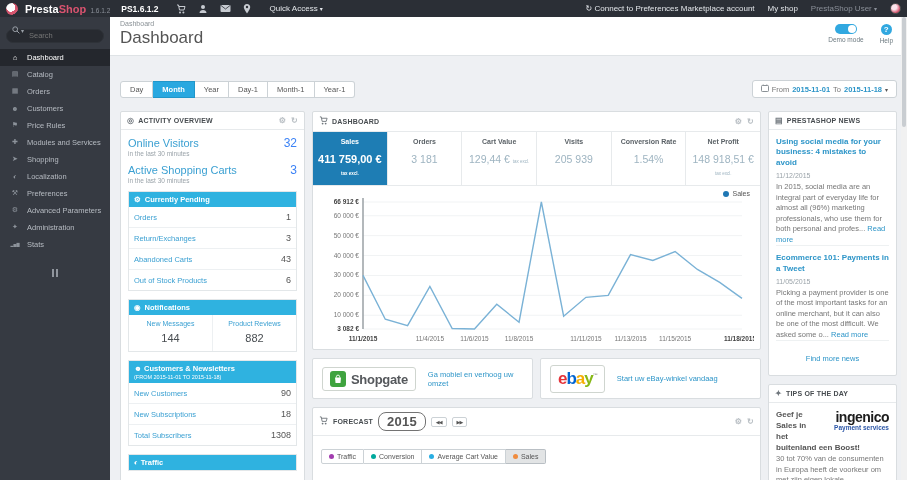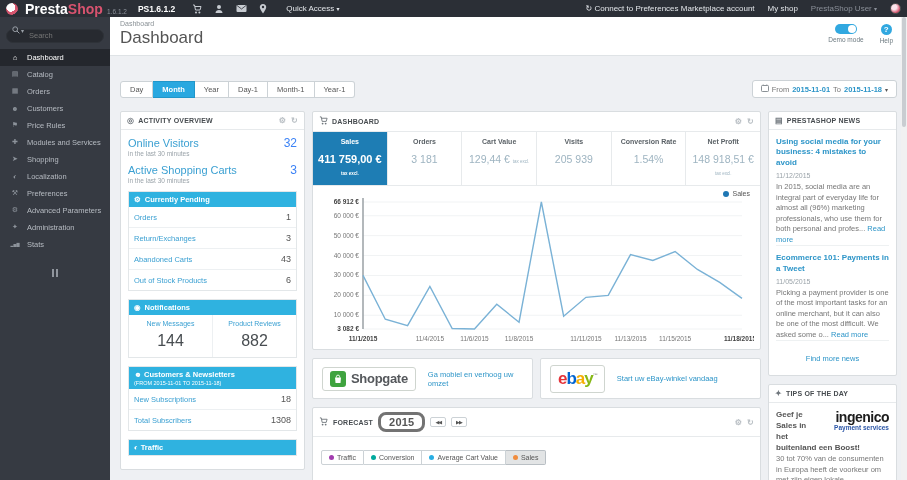--- a/index.html
+++ b/index.html
@@ -2,21 +2,21 @@
 <html><head>
 <meta charset="utf-8">
 <style>
   * { margin:0; padding:0; box-sizing:border-box; }
   html,body { width:907px; height:480px; overflow:hidden; background:#eef0f3;
     font-family:"Liberation Sans", sans-serif; }
   
   .topbar { position:absolute; top:0; left:0; right:0; height:17px; background:#2b2f36;
     display:flex; align-items:center; padding:0 6px; gap:7px; color:#cfd3d8; font-size:8px; z-index:30; }
   .logo { width:12px; height:12px; border-radius:50%; background:radial-gradient(circle at 40% 35%, #ffffff 42%, #d6556e 43% 72%, #343744 73%); flex:0 0 auto; }
-  .brand b { color:#fff; font-size:14px; }
+  .brand b { color:#fff; font-size:11px; }
   .brand .shop { color:#d9536f; }
   .brand .ver { color:#8b9099; font-size:6.5px; margin-left:2px; }
   .psver { color:#fff; font-weight:bold; font-size:8.5px; margin-left:4px; }
   .tb-icons { display:flex; gap:12px; margin-left:10px; align-items:center; }
   .tb-icons svg { display:block; }
   .qa { margin-left:12px; color:#e3e6ea; }
   .tb-right { margin-left:auto; display:flex; align-items:center; gap:13px; }
   .tb-right .mk { color:#e3e6ea; }
   .tb-right .usr { color:#8b9099; }
   .avatar { width:11px; height:11px; border-radius:50%; background:radial-gradient(circle at 35% 35%, #fce4ec 30%, #d6556e 70%); border:1px solid #555; }
@@ -77,47 +77,47 @@
   .section-bar .sub { font-weight:normal; font-size:5.5px; display:block; margin-top:1px; }
   .srow { display:flex; justify-content:space-between; align-items:center; padding:5px 5px; border-bottom:1px solid #edf0f2;
     font-size:7.5px; }
   .srow:last-child { border-bottom:none; }
   .srow .k { color:#3ba0d2; cursor:pointer; }
   .srow .v { color:#555; font-size:9px; }
   .notif-cols { display:flex; text-align:center; }
   .notif-cols .cell { flex:1; padding:5px 2px 7px; cursor:pointer; }
   .notif-cols .cell:first-child { border-right:1px solid #edf0f2; }
   .notif-cols .k { color:#3ba0d2; font-size:7px; }
-  .notif-cols .v { color:#484d51; font-size:16px; margin-top:5px; }
+  .notif-cols .v { color:#484d51; font-size:11px; margin-top:5px; }
   
   .kpi-row { display:flex; border-bottom:1px solid #e7eaec; }
   .kpi { flex:1; text-align:center; padding:6px 2px 8px; border-right:1px solid #e7eaec; cursor:pointer; }
   .kpi:last-child { border-right:none; }
   .kpi .k { font-size:7px; font-weight:bold; color:#5b6267; }
   .kpi .v { font-size:10.5px; color:#9eb4c1; margin-top:8px; }
   .kpi .v small { font-size:4.5px; }
   .kpi.active { background:#1e7db4; }
   .kpi.active .k { color:#fff; }
   .kpi.active .v { color:#fff; font-weight:bold; font-size:11px; }
   .chart-wrap { padding:4px 6px 0; position:relative; }
   .legend { position:absolute; right:10px; top:4px; font-size:7px; color:#555; display:flex; align-items:center; gap:3px; }
   .dot { width:6px; height:6px; border-radius:50%; display:inline-block; }
   
   .ads-row { display:flex; gap:7px; margin-bottom:8px; }
   .ad-panel { flex:1; background:#fff; border:1px solid #d9dde0; border-radius:2px; height:41px;
     display:flex; align-items:center; padding:0 9px; gap:12px; cursor:pointer; }
-  .logo-box { border:1px solid #cfd5cf; border-radius:3px; padding:3px 7px; display:flex; align-items:center; gap:5px; background:#fff; }
+  .logo-box { border:1px solid #cfd5cf; border-radius:3px; padding:3px 7px; display:flex; align-items:flex-end; gap:5px; background:#fff; }
   .sg-ic { width:16px; height:16px; background:#3fa33f; border-radius:3px; display:flex; align-items:center; justify-content:center; }
   .sg-name { font-size:13px; color:#55585c; font-weight:bold; letter-spacing:-.3px; }
   .ad-link { font-size:7.5px; color:#2d95c8; }
   .ebay-name { font-size:17px; font-weight:bold; letter-spacing:-1px; }
   .ebay-name sup { font-size:5px; color:#999; }
   
   .fc-header { display:flex; align-items:center; gap:5px; }
-  .year-pill { border:3px solid #737373; border-radius:8px; padding:1px 8px; font-size:11px; font-weight:bold; color:#555; cursor:pointer; }
+  .year-pill { border:1px solid #737373; border-radius:8px; padding:1px 8px; font-size:13px; font-weight:bold; color:#555; cursor:pointer; }
   .nav-btn { border:1px solid #ccd2d6; border-radius:2px; background:#fff; padding:1px 4px; font-size:5px; color:#555;
     letter-spacing:-1px; cursor:pointer; }
   .fc-body { padding:9px 8px 20px; }
   .tgl-group { display:inline-flex; }
   .tgl { border:1px solid #ccd2d6; border-left:none; background:#fff; padding:3px 7px; font-size:7px; color:#555;
     display:flex; align-items:center; gap:3px; cursor:pointer; }
   .tgl:first-child { border-left:1px solid #ccd2d6; border-radius:2px 0 0 2px; }
   .tgl:last-child { border-radius:0 2px 2px 0; }
   .tgl.active { background:#e2e4e5; border-color:#b9bfc4; }
   .tgl .dot { width:5px; height:5px; }
@@ -351,20 +351,24 @@
                   <div class="v">882</div>
                 </div>
             </div>
           </div>
 
           <div class="section">
             <div class="section-bar" style="display:block;">
               <span><span>☻</span> <span>Customers &amp; Newsletters</span></span>
               <span class="sub">(FROM 2015-11-01 TO 2015-11-18)</span>
             </div>
+            <div class="srow">
+                <span class="k">New Customers</span>
+                <span class="v">90</span>
+              </div>
             <div class="srow">
                 <span class="k">New Subscriptions</span>
                 <span class="v">18</span>
               </div>
             <div class="srow">
                 <span class="k">Total Subscribers</span>
                 <span class="v">1308</span>
               </div>
           </div>
 

